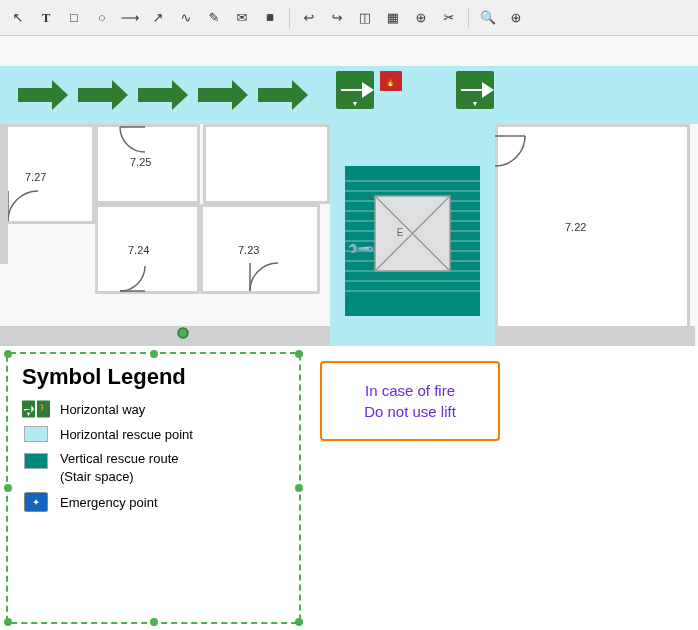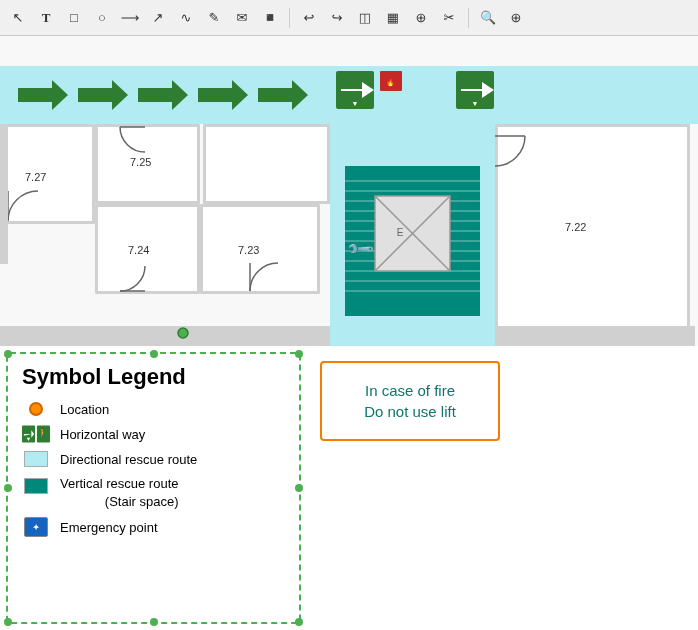--- a/index.html
+++ b/index.html
@@ -139,21 +139,21 @@
       position: absolute;
       top: 15px;
       left: 320px;
       display: flex;
       align-items: center;
       justify-content: center;
       text-align: center;
     }
     #callout-box span {
       font-size: 15px;
-      color: #0f766e;
+      color: #6d28d9;
       line-height: 1.4;
     }
     .room-label { font-family: Arial, sans-serif; font-size: 11px; fill: #333; }
   </style>
 </head>
 <body>
 
 <div id="toolbar">
   <div class="tool-btn" title="Select">↖</div>
   <div class="tool-btn" title="Text" style="font-weight:bold;font-family:serif;">T</div>
@@ -287,49 +287,43 @@
     <div class="corner-dot tr"></div>
     <div class="corner-dot bl"></div>
     <div class="corner-dot br"></div>
     <div class="corner-dot ml"></div>
     <div class="corner-dot mr"></div>
     <div class="corner-dot mt"></div>
     <div class="corner-dot mb"></div>
 
     <div id="legend-title">Symbol Legend</div>
 
-    <div class="legend-item">
-      <div class="legend-icon">
-        <div class="dot-orange"></div>
-      </div>
-      <span>Location</span>
-    </div>
 
 
     <div class="legend-item">
       <div class="legend-icon">
         <svg width="30" height="20" viewBox="0 0 30 20">
           <rect x="0" y="1" width="14" height="18" fill="#2e7d32" rx="1"></rect>
           <polygon points="2,10 10,10 10,6 13,10 10,14 10,10 2,12" fill="white"></polygon>
           <text x="7" y="17" font-family="Arial" font-size="6" fill="white" text-anchor="middle">▼</text>
           <rect x="16" y="1" width="14" height="18" fill="#2e7d32" rx="1"></rect>
           <text x="23" y="12" font-family="Arial" font-size="10" fill="white" text-anchor="middle">🚶</text>
         </svg>
       </div>
       <span>Horizontal way</span>
     </div>
 
     <div class="legend-item">
       <div class="legend-icon">
         <div class="swatch-light-cyan"></div>
       </div>
-      <span>Directional rescue route</span>
+      <span>Horizontal rescue point</span>
     </div>
 
-    <div class="legend-item" style="align-items:flex-start;text-align:right;">
+    <div class="legend-item" style="align-items:flex-start;">
       <div class="legend-icon" style="margin-top:2px;">
         <div class="swatch-teal"></div>
       </div>
       <span style="line-height:1.4;">Vertical rescue route<br>(Stair space)</span>
     </div>
 
 
     <div class="legend-item">
       <div class="legend-icon">
         <div class="assembly-icon">

